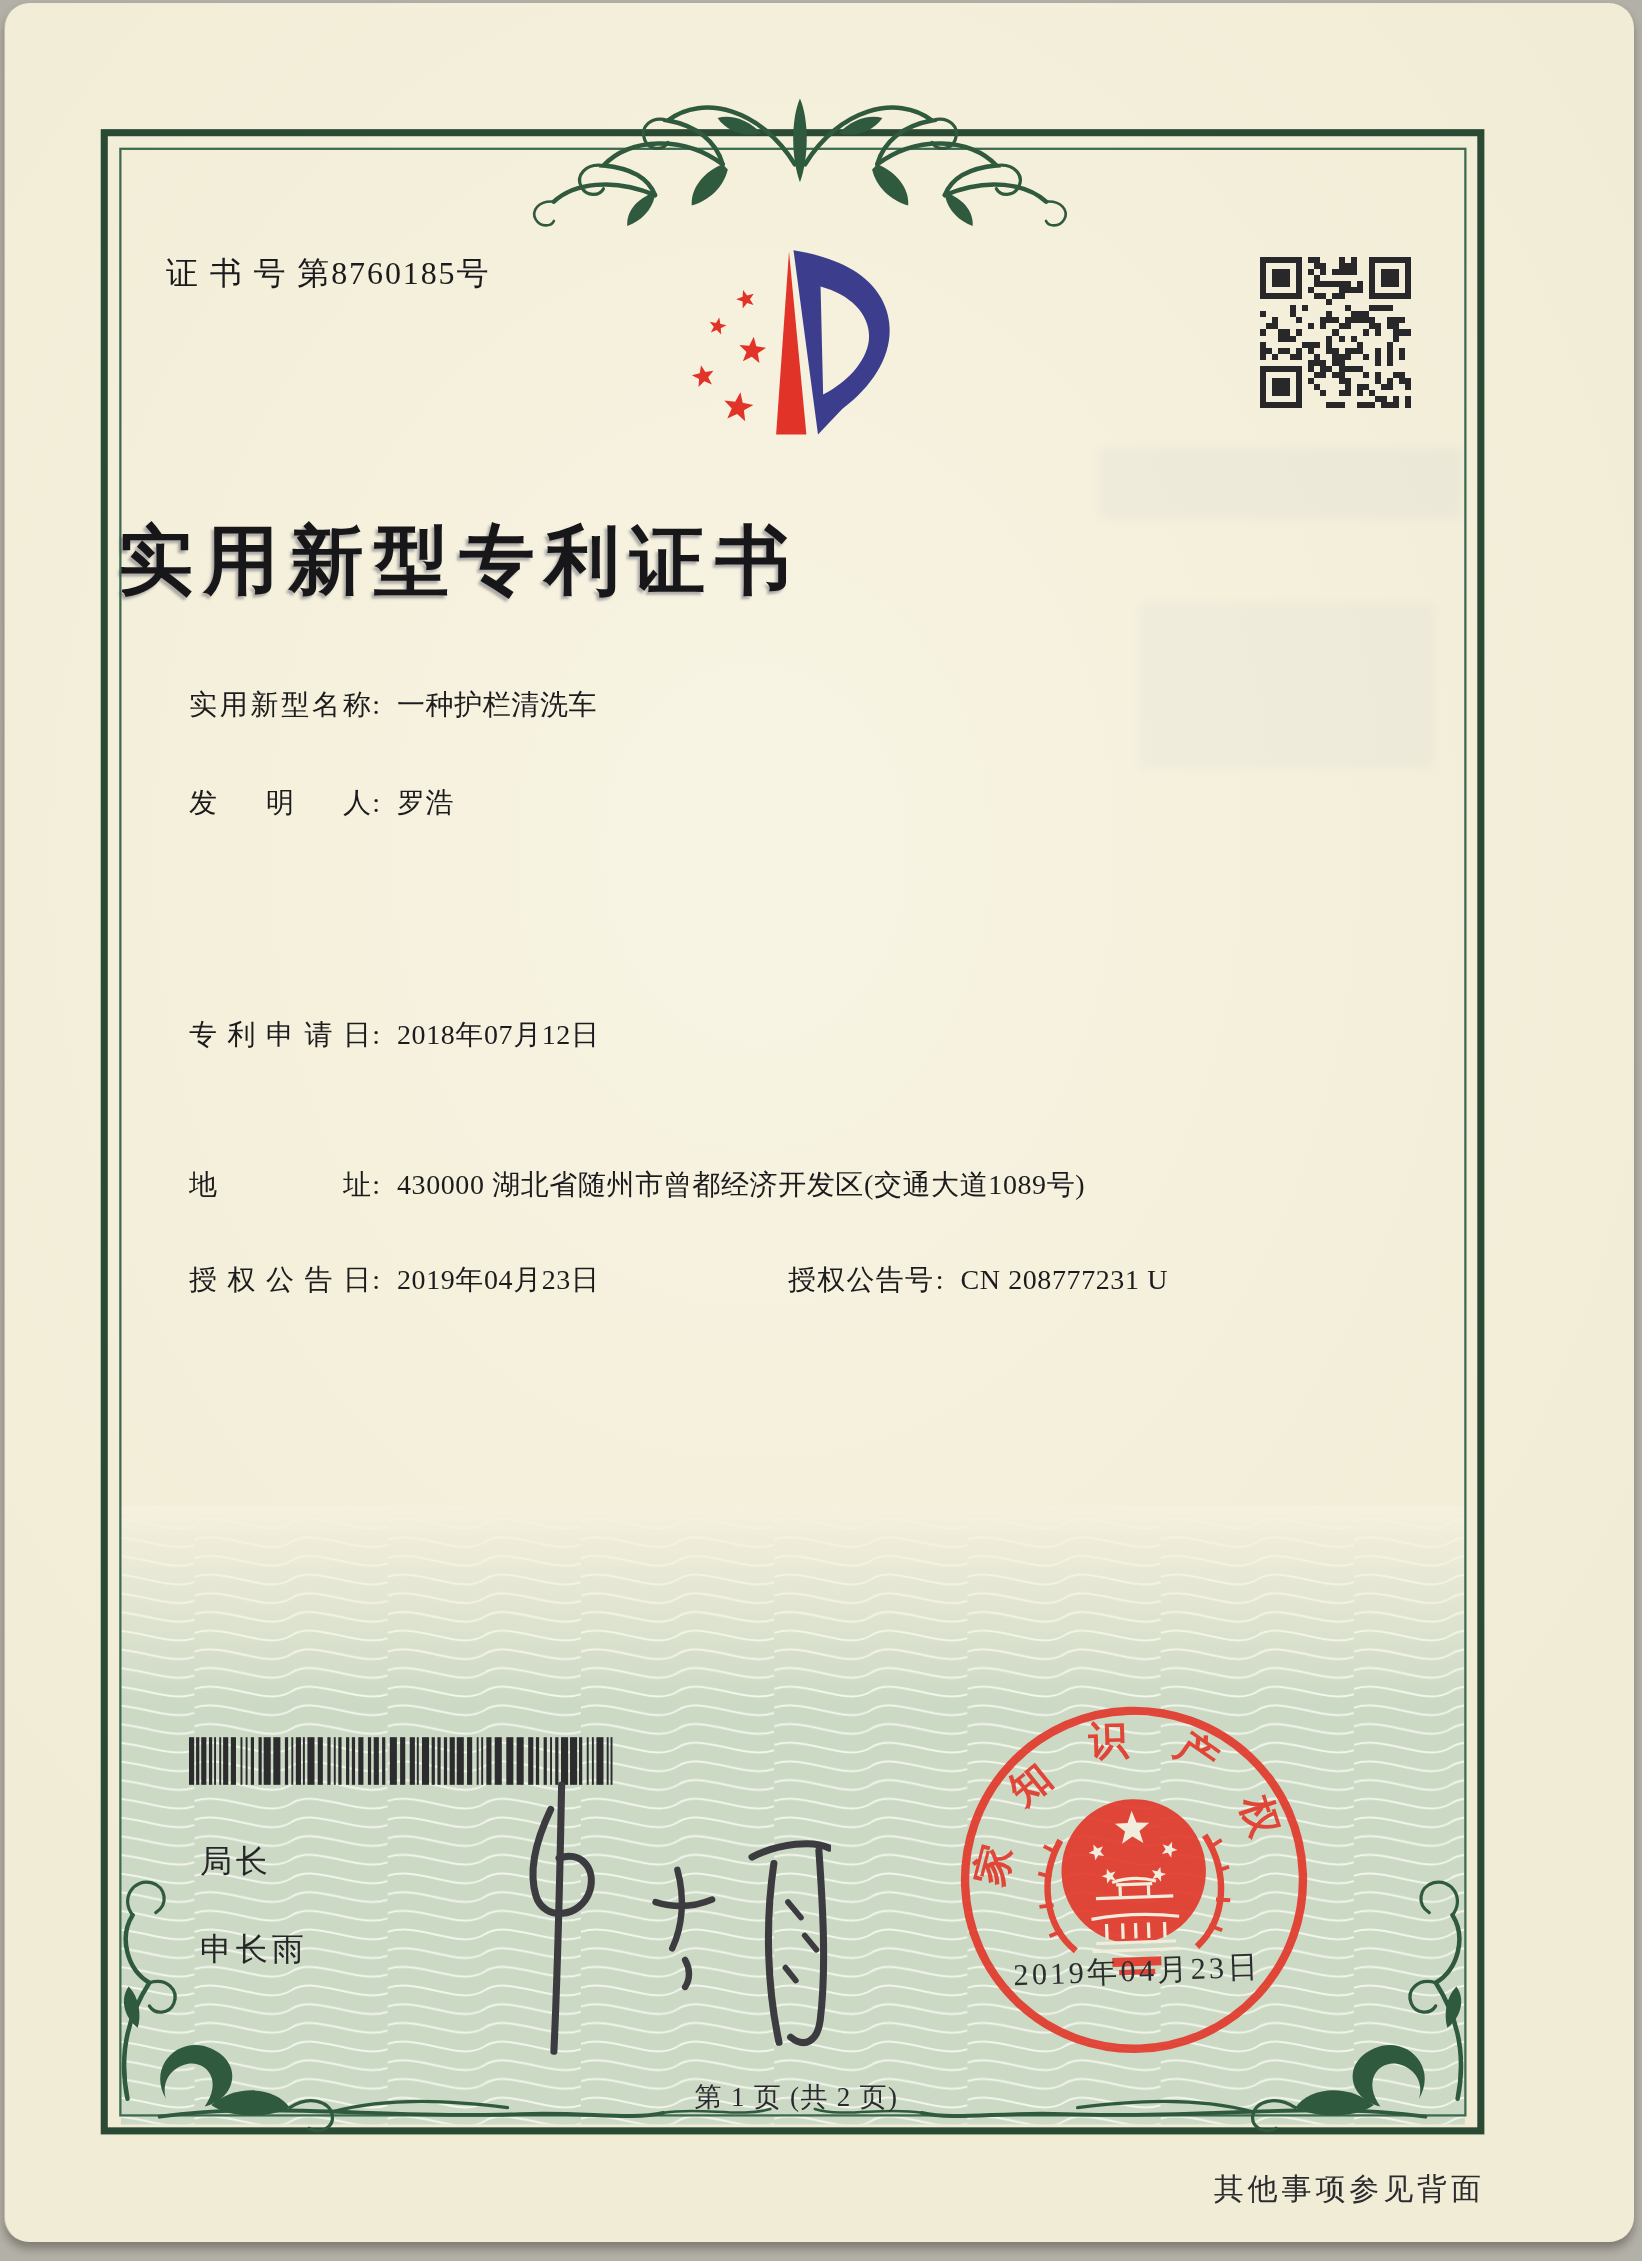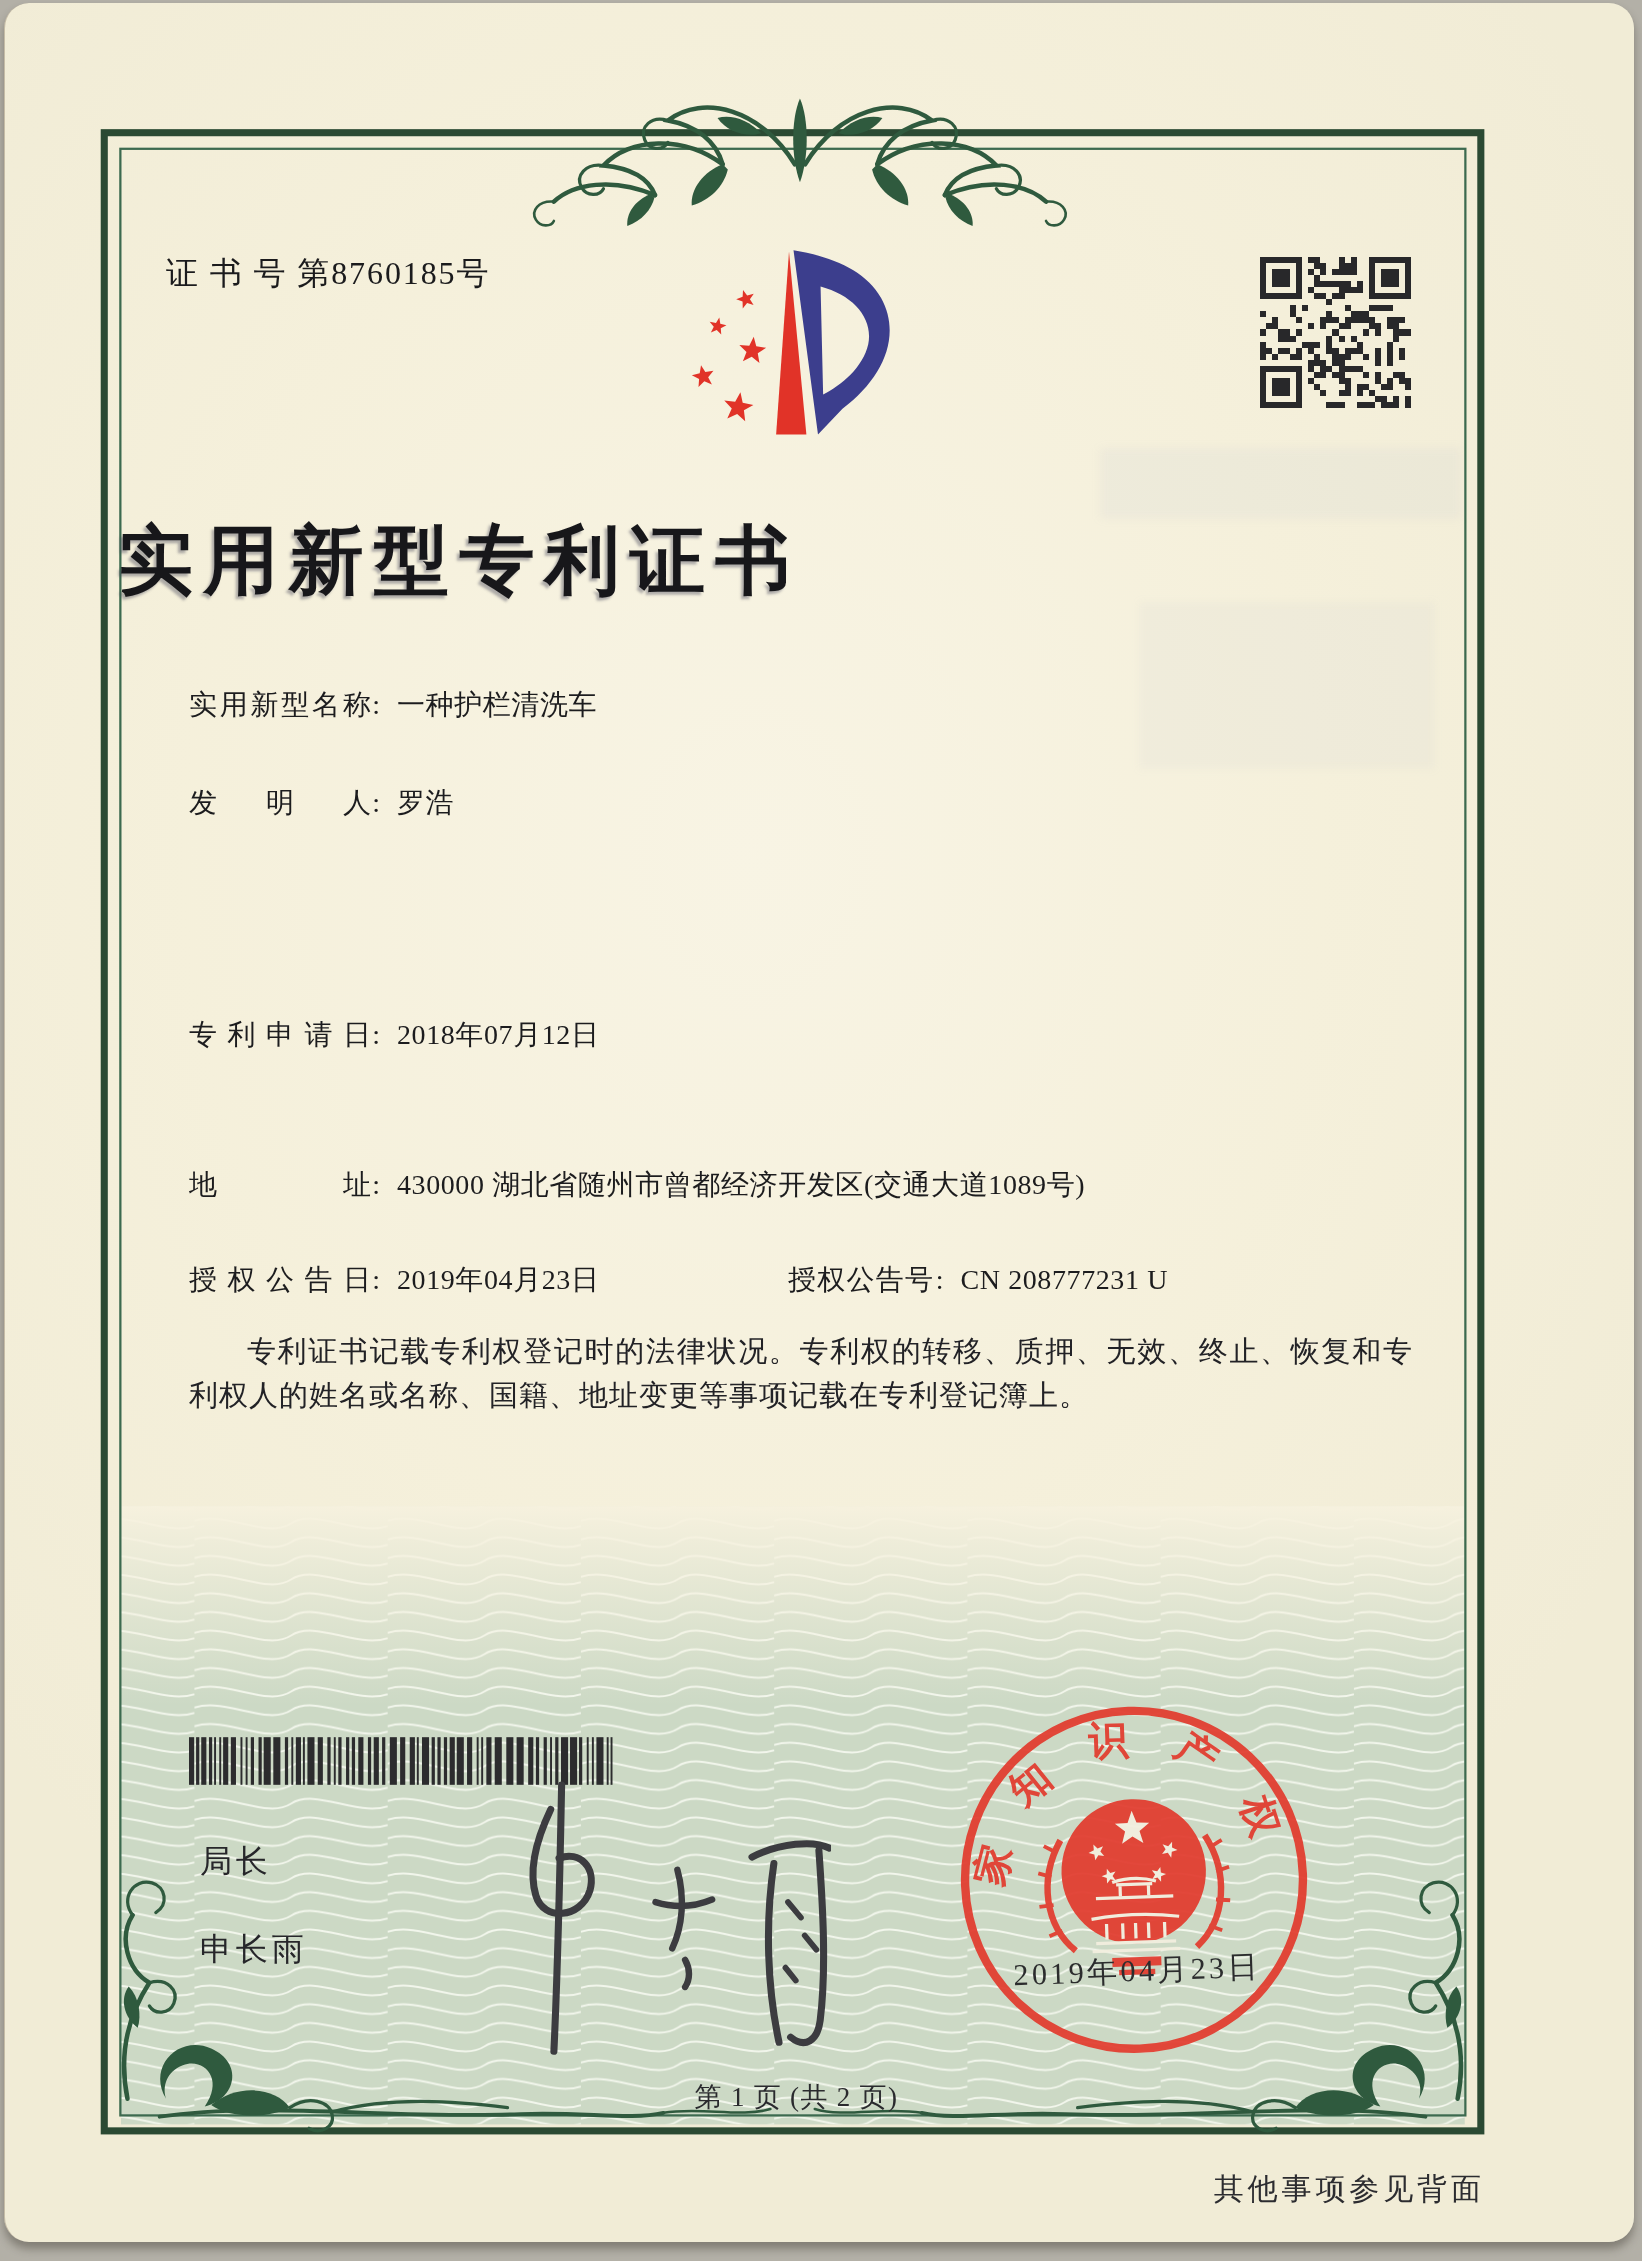--- a/index.html
+++ b/index.html
@@ -393,21 +393,20 @@
     <span class="flabel">地址</span><span class="fcolon">:</span><span class="fval">430000 湖北省随州市曾都经济开发区(交通大道1089号)</span>
   </div>
   <div class="abs frow" style="top:1258px;">
     <span class="flabel">授权公告日</span><span class="fcolon">:</span><span class="fval">2019年04月23日</span>
     <span class="grant-right">
       <span class="flabel" style="width:auto;letter-spacing:1.3px;">授权公告号</span><span class="fcolon">:</span><span class="fval">CN 208777231 U</span>
     </span>
   </div>
 
   <div class="abs paras">
-    <p>专利证书记载专利权登记时的法律状况。专利权的转移、质押、无效、终止、恢复和专利权人的姓名或名称、国籍、地址变更等事项记载在专利登记簿上。</p>
   </div>
 
   <svg id="barcode" class="abs" style="left:184px;top:1734px;" width="428" height="48" viewBox="0 0 665 74">
       <rect x="0" y="0" width="8" height="74" fill="#2c2c2e"></rect>
       <rect x="11" y="0" width="5" height="74" fill="#2c2c2e"></rect>
       <rect x="19" y="0" width="8" height="74" fill="#2c2c2e"></rect>
       <rect x="31" y="0" width="5" height="74" fill="#2c2c2e"></rect>
       <rect x="39" y="0" width="3" height="74" fill="#2c2c2e"></rect>
       <rect x="47" y="0" width="3" height="74" fill="#2c2c2e"></rect>
       <rect x="53" y="0" width="8" height="74" fill="#2c2c2e"></rect>

